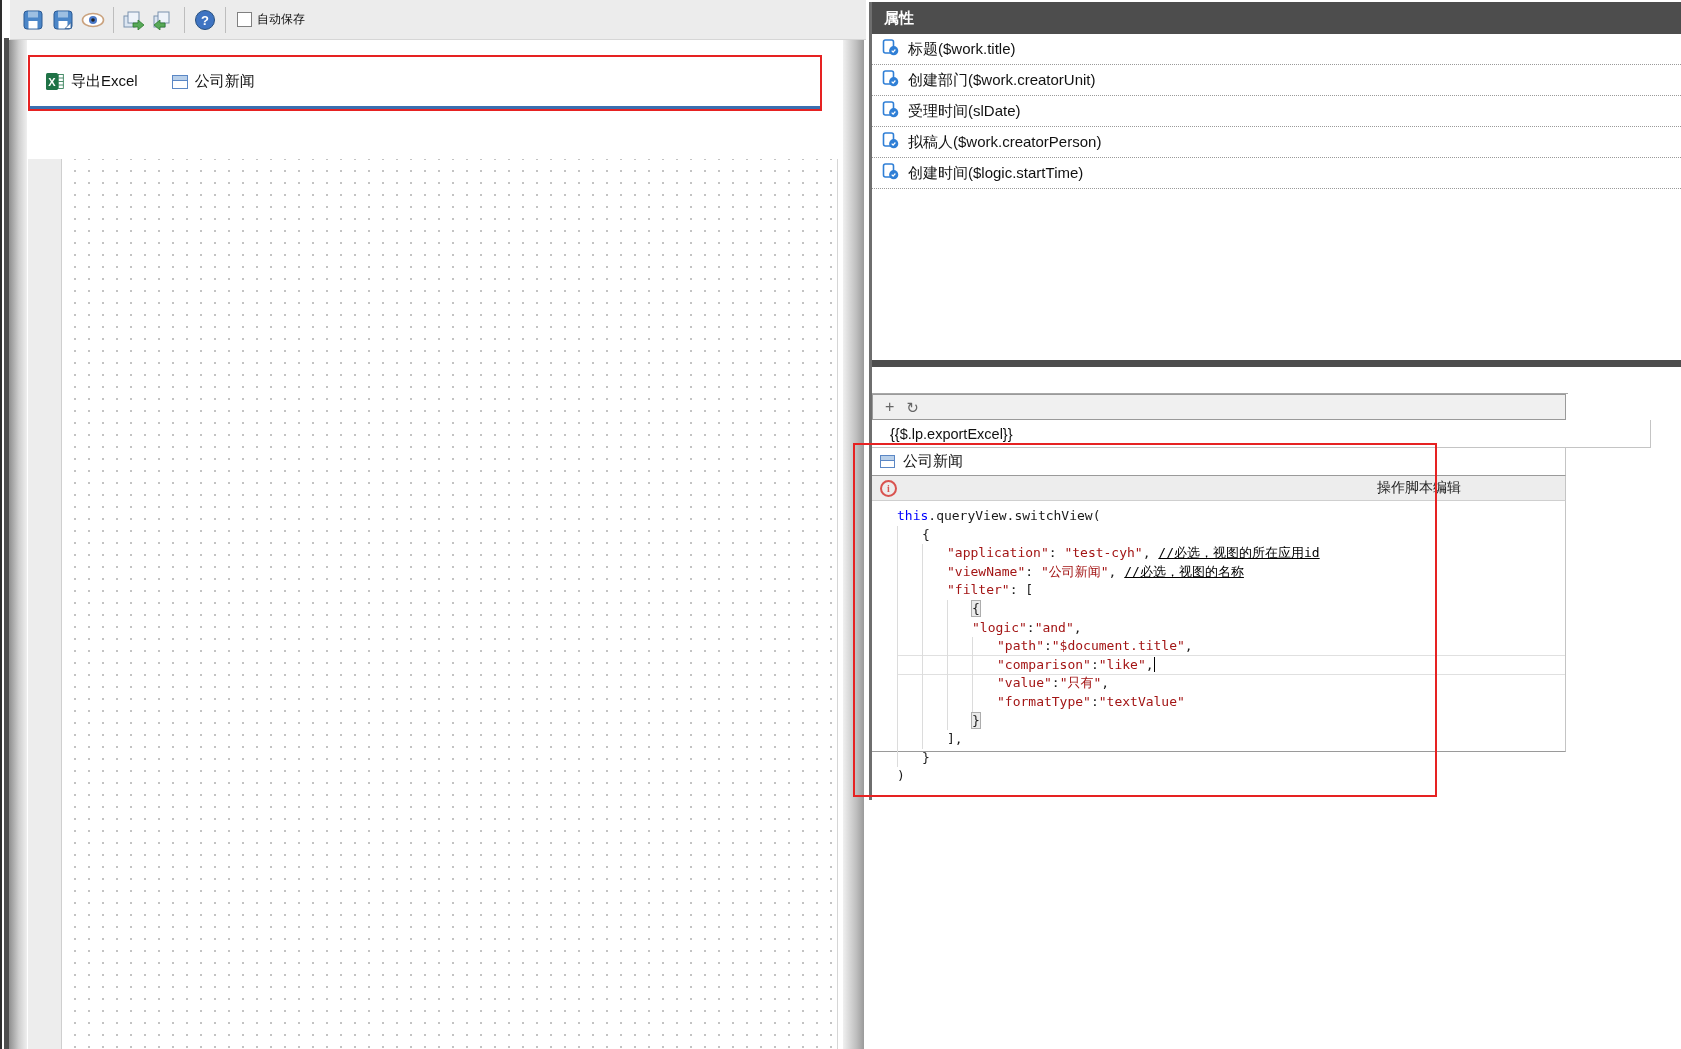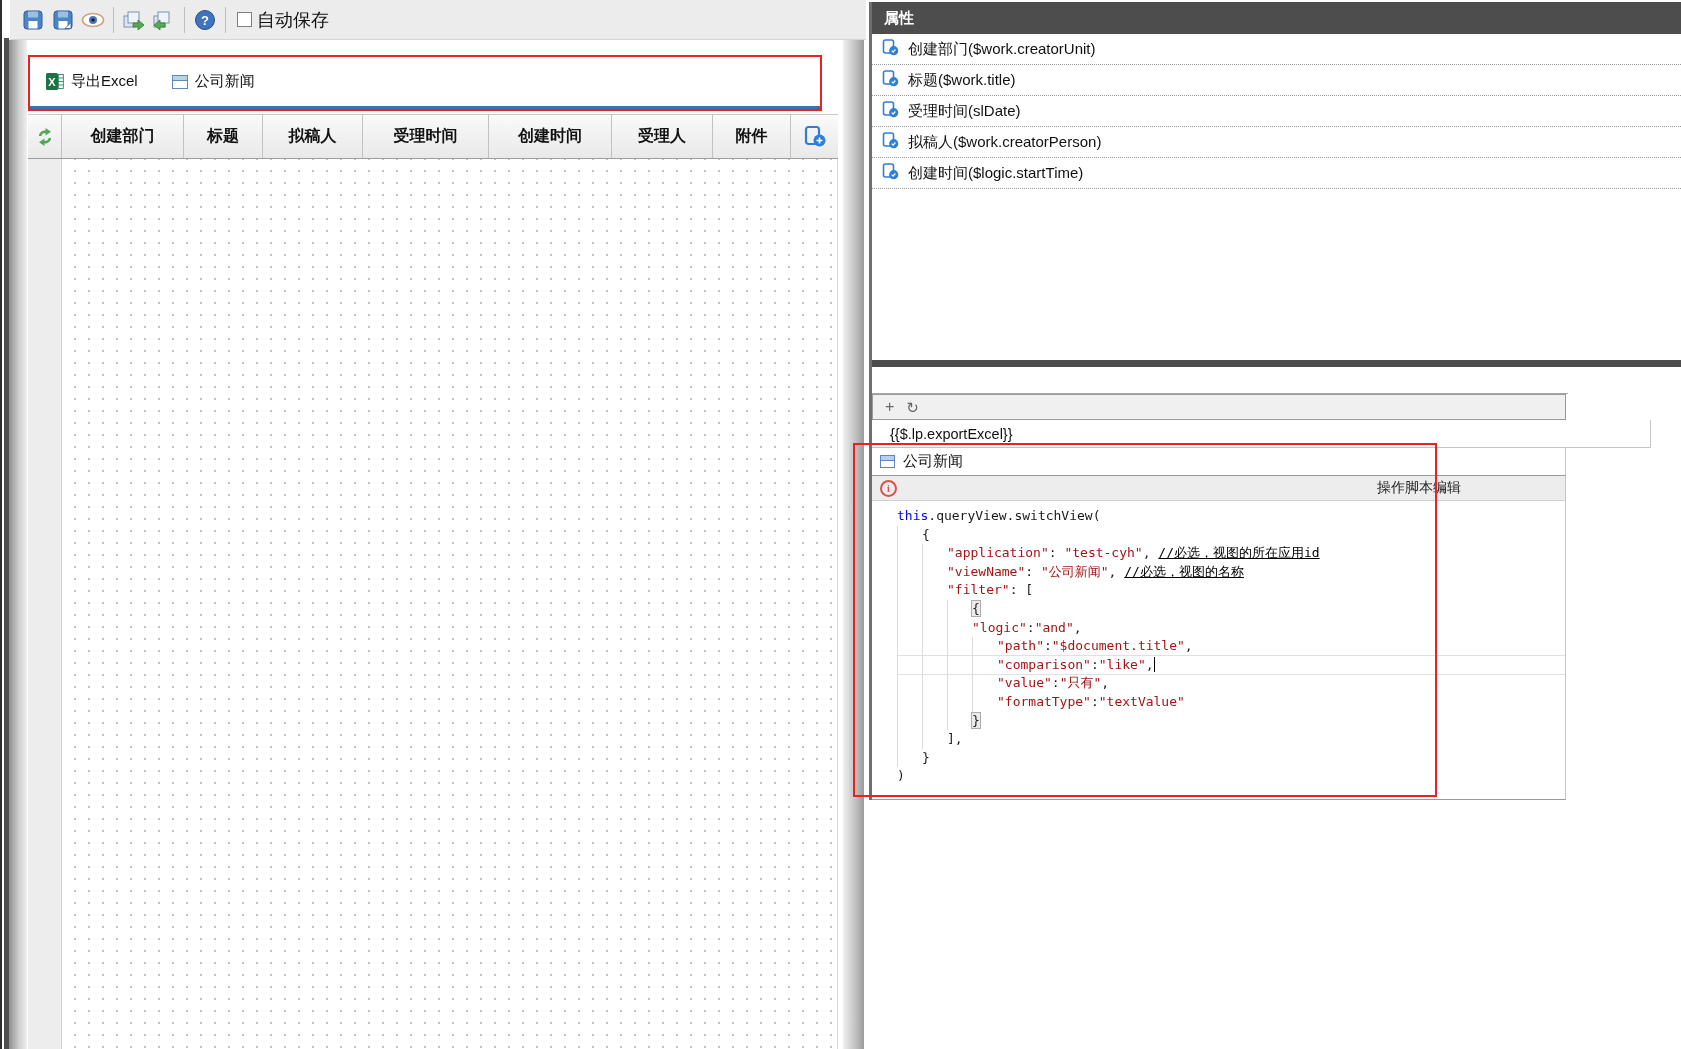--- a/index.html
+++ b/index.html
@@ -14,21 +14,21 @@
      background:linear-gradient(90deg,#8f8f8f 0%,#cfcfcf 55%,#efefef 100%);}
   .page-shadow-right{left:843px;top:40px;width:21px;height:1009px;
      background:linear-gradient(90deg,#f0f0f0 0%,#bdbdbd 65%,#9a9a9a 100%);}
 
   
   .toolbar{left:10px;top:0;width:856px;height:40px;background:#ececec;
      border-bottom:1px solid #d6d6d6;display:flex;align-items:center;padding-left:8px;box-sizing:border-box;}
   .tbi{width:26px;height:26px;display:flex;align-items:center;justify-content:center;margin:0 2px;}
   .tb-sep{width:1px;height:26px;background:#bdbdbd;margin:0 5px;}
   .cb{width:13px;height:13px;border:1px solid #808080;background:#fff;margin:0 5px 0 6px;}
-  .tb-label{font-size:18px;color:#111;}
+  .tb-label{font-size:12px;color:#111;}
 
   
   .redbox1{left:28px;top:55px;width:794px;height:56px;border:2px solid #e62222;background:#fff;z-index:6;box-sizing:border-box;}
   .redbox2{left:853px;top:443px;width:584px;height:354px;border:2px solid #e62222;z-index:40;pointer-events:none;box-sizing:border-box;}
   .btnbar{position:absolute;left:0;top:0;right:0;bottom:3px;display:flex;align-items:center;padding-left:16px;gap:34px;}
   .blue-underline{position:absolute;left:0;right:0;bottom:0;height:3px;background:#3a6fb0;}
   .dsn-btn{display:flex;align-items:center;gap:7px;font-size:15px;color:#111;cursor:default;}
   .win-icon{width:16px;height:14px;border:1px solid #5b87c5;background:#fff;position:relative;box-sizing:border-box;}
   .win-icon:before{content:"";position:absolute;left:0;top:0;right:0;height:4px;background:#b9d0ea;border-bottom:1px solid #5b87c5;}
   .win-icon.small{width:15px;height:13px;}
@@ -67,21 +67,21 @@
   .ops-row{left:872px;background:#fff;display:flex;align-items:center;box-sizing:border-box;border-right:1px solid #c4c4c4;}
   .ops-row-export{top:420px;width:779px;height:28px;border-bottom:1px solid #c4c4c4;padding-left:18px;font-size:14.5px;color:#111;}
   .ops-row-news{top:448px;width:694px;height:28px;border-bottom:1px solid #9a9a9a;gap:8px;padding-left:8px;font-size:15px;color:#111;}
   .script-header{left:872px;top:476px;width:694px;height:25px;background:#ededed;border-bottom:1px solid #cfcfcf;
      display:flex;align-items:center;justify-content:space-between;padding:0 104px 0 8px;box-sizing:border-box;
      font-size:14px;color:#222;border-right:1px solid #c4c4c4;}
   .info-icon{width:13px;height:13px;border:2px solid #d9534f;border-radius:50%;color:#d9534f;
      font:bold 10px "Liberation Serif",serif;display:flex;align-items:center;justify-content:center;}
 
   
-  .code-editor{left:872px;top:501px;width:694px;height:299px;background:#fff;border-bottom:1px solid #9a9a9a;
+  .code-editor{left:872px;top:501px;width:694px;height:251px;background:#fff;border-bottom:1px solid #9a9a9a;
      border-right:1px solid #c4c4c4;padding:6px 0 0 25px;box-sizing:border-box;
      font-family:"DejaVu Sans Mono","Liberation Mono",monospace;font-size:13px;line-height:18.6px;}
   .cline{height:18.6px;white-space:pre;}
   .cline.cur{box-shadow:0 -1px 0 #e0e0e0,0 1px 0 #e0e0e0;}
   .ind{display:inline-block;width:24px;height:18.6px;border-left:1px solid #dcdcdc;vertical-align:top;}
   .c-kw{color:#0000ff;}
   .c-str{color:#a31515;}
   .c-cm{color:#000000;text-decoration:underline;}
   .c-pl{color:#1a1a1a;}
   .c-br{color:#1a1a1a;background:#ebebeb;box-shadow:0 0 0 1px #adadad;}
@@ -159,67 +159,43 @@
         <span>导出Excel</span>
       </span>
       <span class="dsn-btn">
         <span class="win-icon"></span>
         <span>公司新闻</span>
       </span>
     </div>
     <div class="blue-underline"></div>
   </div>
 
-  <div class="abs grid-header">
-    <div class="gcell-refresh">
-      <svg width="20" height="18" viewBox="0 0 20 18">
-          <path d="M4 8C4 4.5 7 2.5 10.5 2.5L10.5 0 16 3.75 10.5 7.5 10.5 5C8 5 6.5 6 6.5 8Z" fill="#55a555"></path>
-          <path d="M16 10C16 13.5 13 15.5 9.5 15.5L9.5 18 4 14.25 9.5 10.5 9.5 13C12 13 13.5 12 13.5 10Z" fill="#55a555"></path>
-        </svg>
-    </div>
-    <div id="grid-cols" style="display:flex;">
-        <div class="gcol" style="width: 122px;">创建部门</div>
-        <div class="gcol" style="width: 79px;">标题</div>
-        <div class="gcol" style="width: 100px;">拟稿人</div>
-        <div class="gcol" style="width: 126px;">受理时间</div>
-        <div class="gcol" style="width: 123px;">创建时间</div>
-        <div class="gcol" style="width: 101px;">受理人</div>
-        <div class="gcol" style="width: 78px;">附件</div>
-      </div>
-    <div class="gcell-add">
-      <svg width="26" height="26" viewBox="0 0 26 26">
-          <rect x="4" y="3" width="13" height="17" rx="2.5" fill="none" stroke="#2f7fd6" stroke-width="2.2"></rect>
-          <circle cx="17.5" cy="16.5" r="6" fill="#2f7fd6"></circle>
-          <path d="M17.5 13.5v6M14.5 16.5h6" stroke="#fff" stroke-width="1.7"></path>
-        </svg>
-    </div>
-  </div>
   <div class="abs grid-left-strip"></div>
   <div class="abs grid-canvas"></div>
 
   <div class="abs prop-border"></div>
   <div class="abs prop-title">
     <span>属性</span>
   </div>
   <div class="abs prop-list" id="prop-list">
       <div class="prow">
         <span><svg width="17" height="17" viewBox="0 0 17 17">
             <rect x="1.5" y="1" width="10" height="13" rx="2" fill="none" stroke="#2f7fd6" stroke-width="1.6"></rect>
             <circle cx="11.7" cy="11.7" r="4.6" fill="#2f7fd6"></circle>
             <path d="M9.7 11.7l1.4 1.4 2.3-2.6" stroke="#fff" stroke-width="1.2" fill="none"></path>
           </svg></span>
+        <span>标题($work.title)</span>
+      </div>
+      <div class="prow">
+        <span><svg width="17" height="17" viewBox="0 0 17 17">
+            <rect x="1.5" y="1" width="10" height="13" rx="2" fill="none" stroke="#2f7fd6" stroke-width="1.6"></rect>
+            <circle cx="11.7" cy="11.7" r="4.6" fill="#2f7fd6"></circle>
+            <path d="M9.7 11.7l1.4 1.4 2.3-2.6" stroke="#fff" stroke-width="1.2" fill="none"></path>
+          </svg></span>
         <span>创建部门($work.creatorUnit)</span>
-      </div>
-      <div class="prow">
-        <span><svg width="17" height="17" viewBox="0 0 17 17">
-            <rect x="1.5" y="1" width="10" height="13" rx="2" fill="none" stroke="#2f7fd6" stroke-width="1.6"></rect>
-            <circle cx="11.7" cy="11.7" r="4.6" fill="#2f7fd6"></circle>
-            <path d="M9.7 11.7l1.4 1.4 2.3-2.6" stroke="#fff" stroke-width="1.2" fill="none"></path>
-          </svg></span>
-        <span>标题($work.title)</span>
       </div>
       <div class="prow">
         <span><svg width="17" height="17" viewBox="0 0 17 17">
             <rect x="1.5" y="1" width="10" height="13" rx="2" fill="none" stroke="#2f7fd6" stroke-width="1.6"></rect>
             <circle cx="11.7" cy="11.7" r="4.6" fill="#2f7fd6"></circle>
             <path d="M9.7 11.7l1.4 1.4 2.3-2.6" stroke="#fff" stroke-width="1.2" fill="none"></path>
           </svg></span>
         <span>受理时间(slDate)</span>
       </div>
       <div class="prow">

